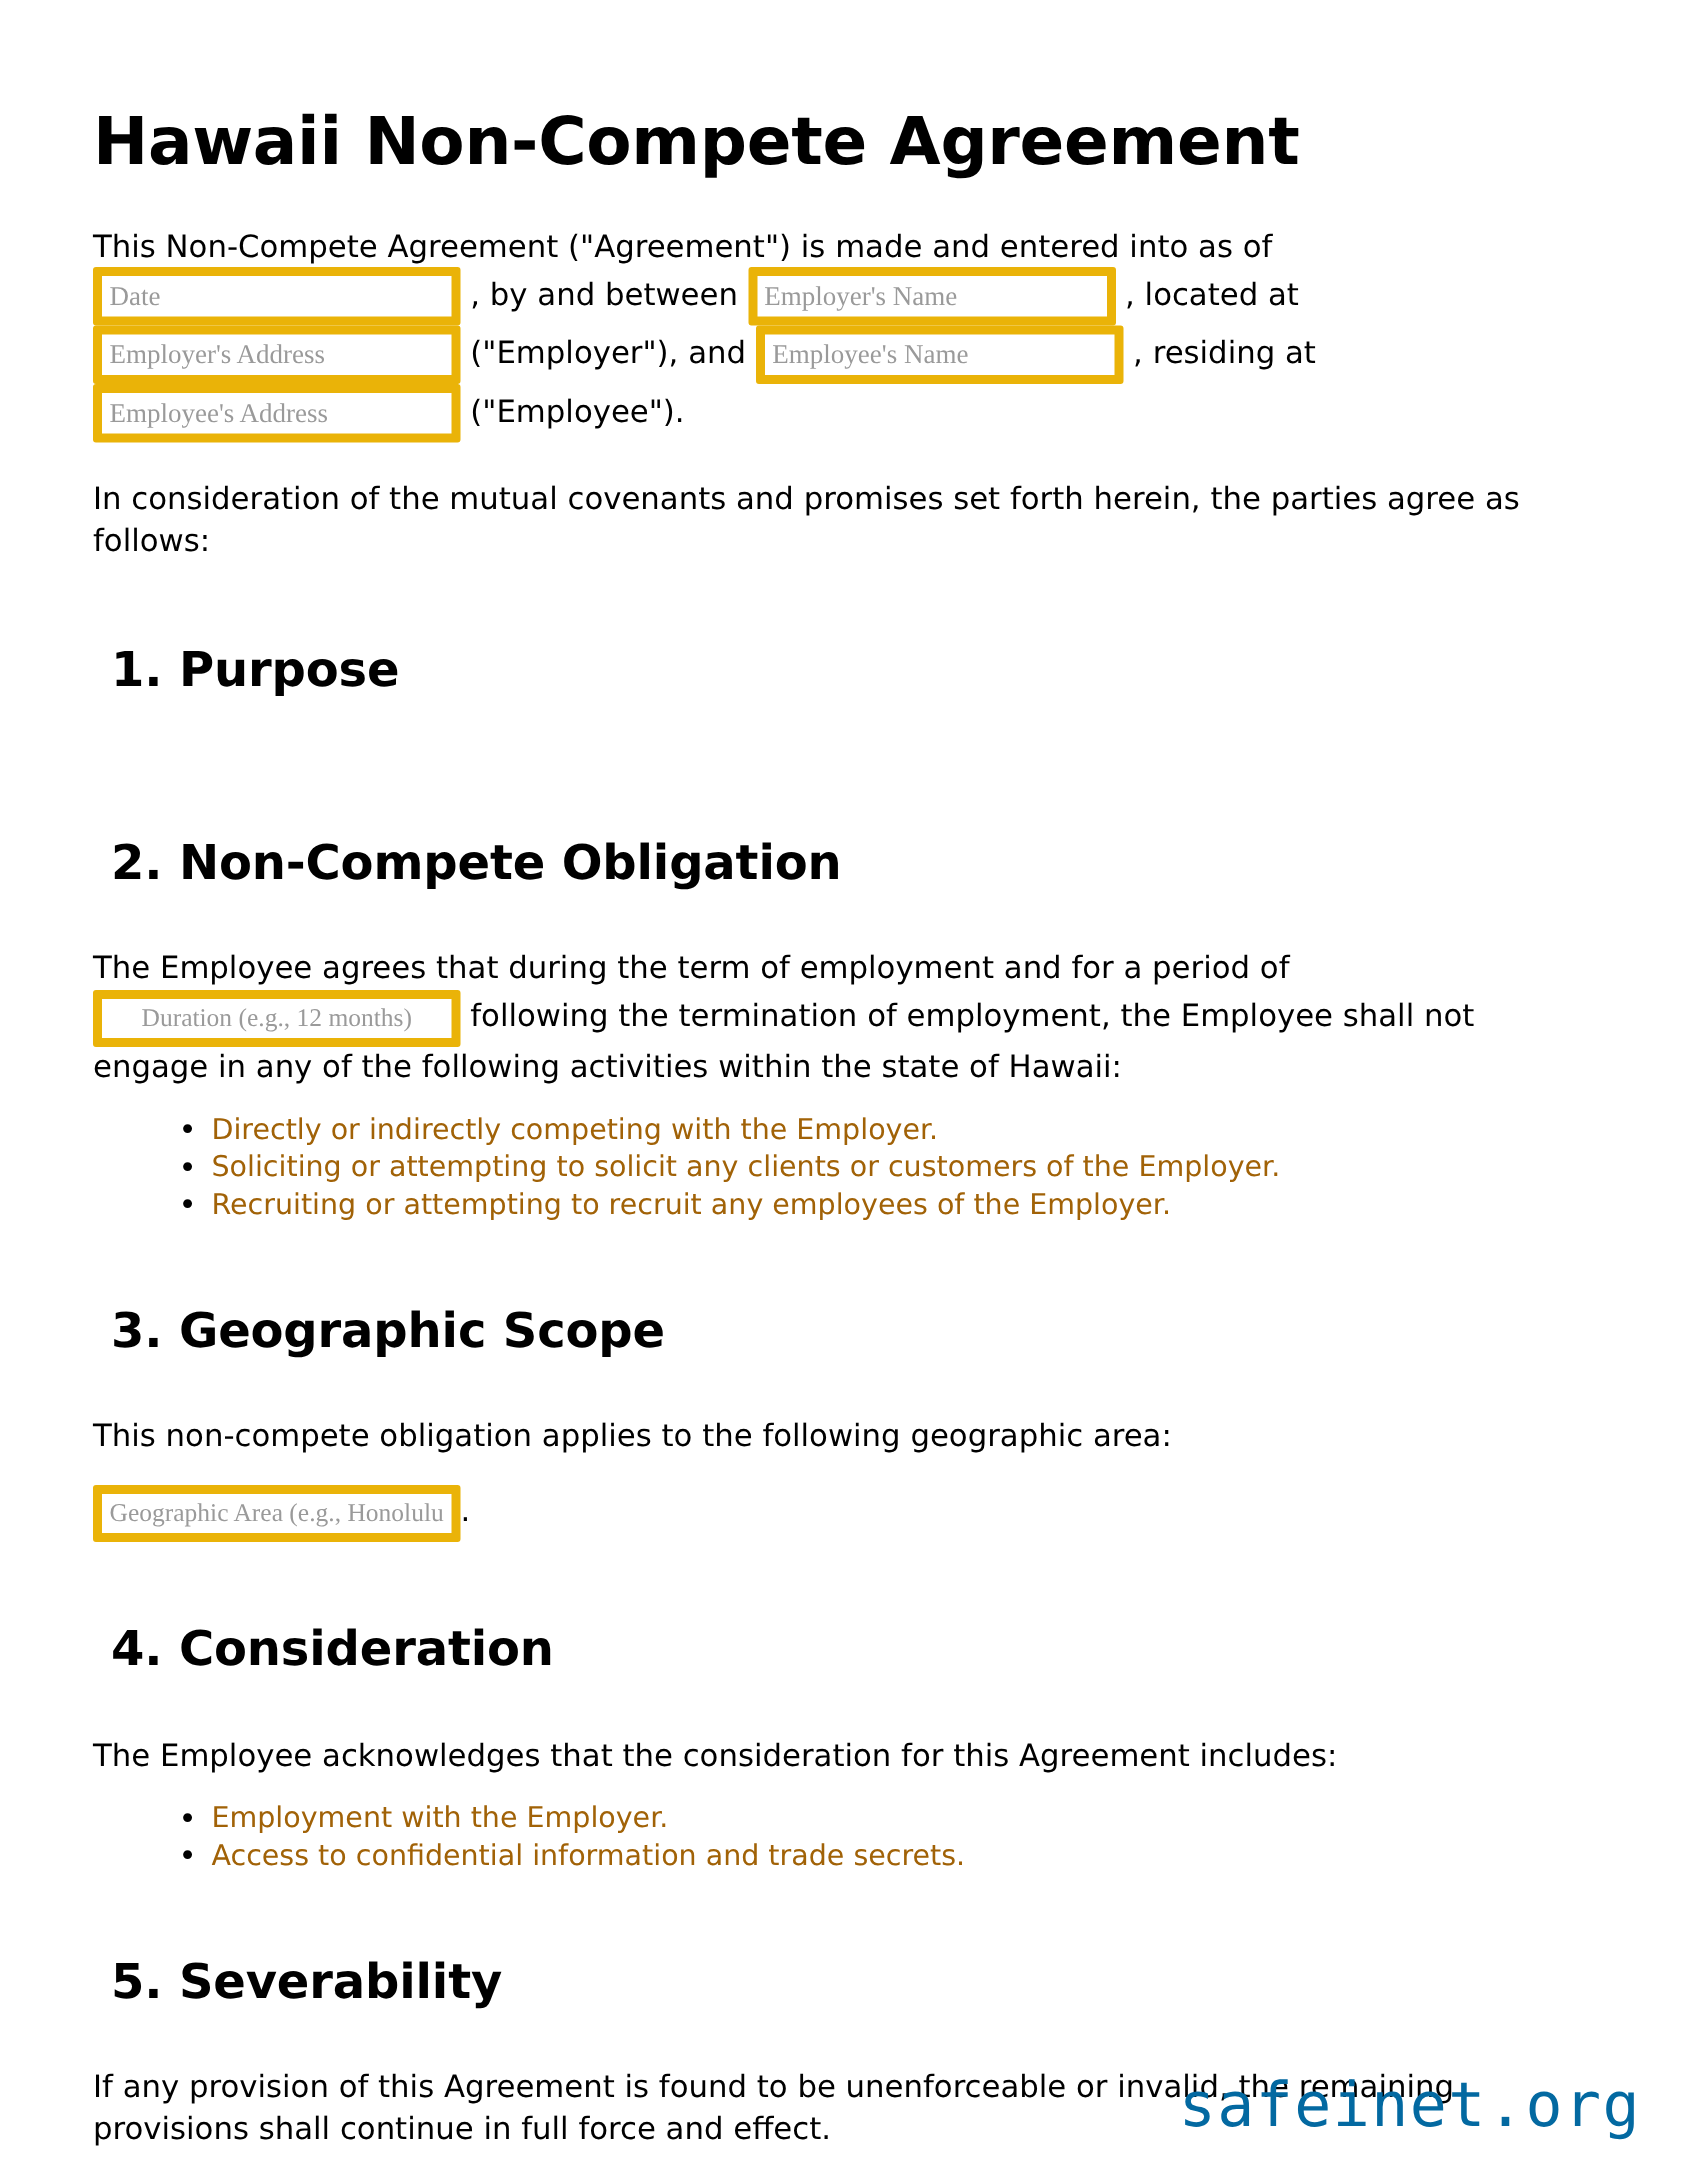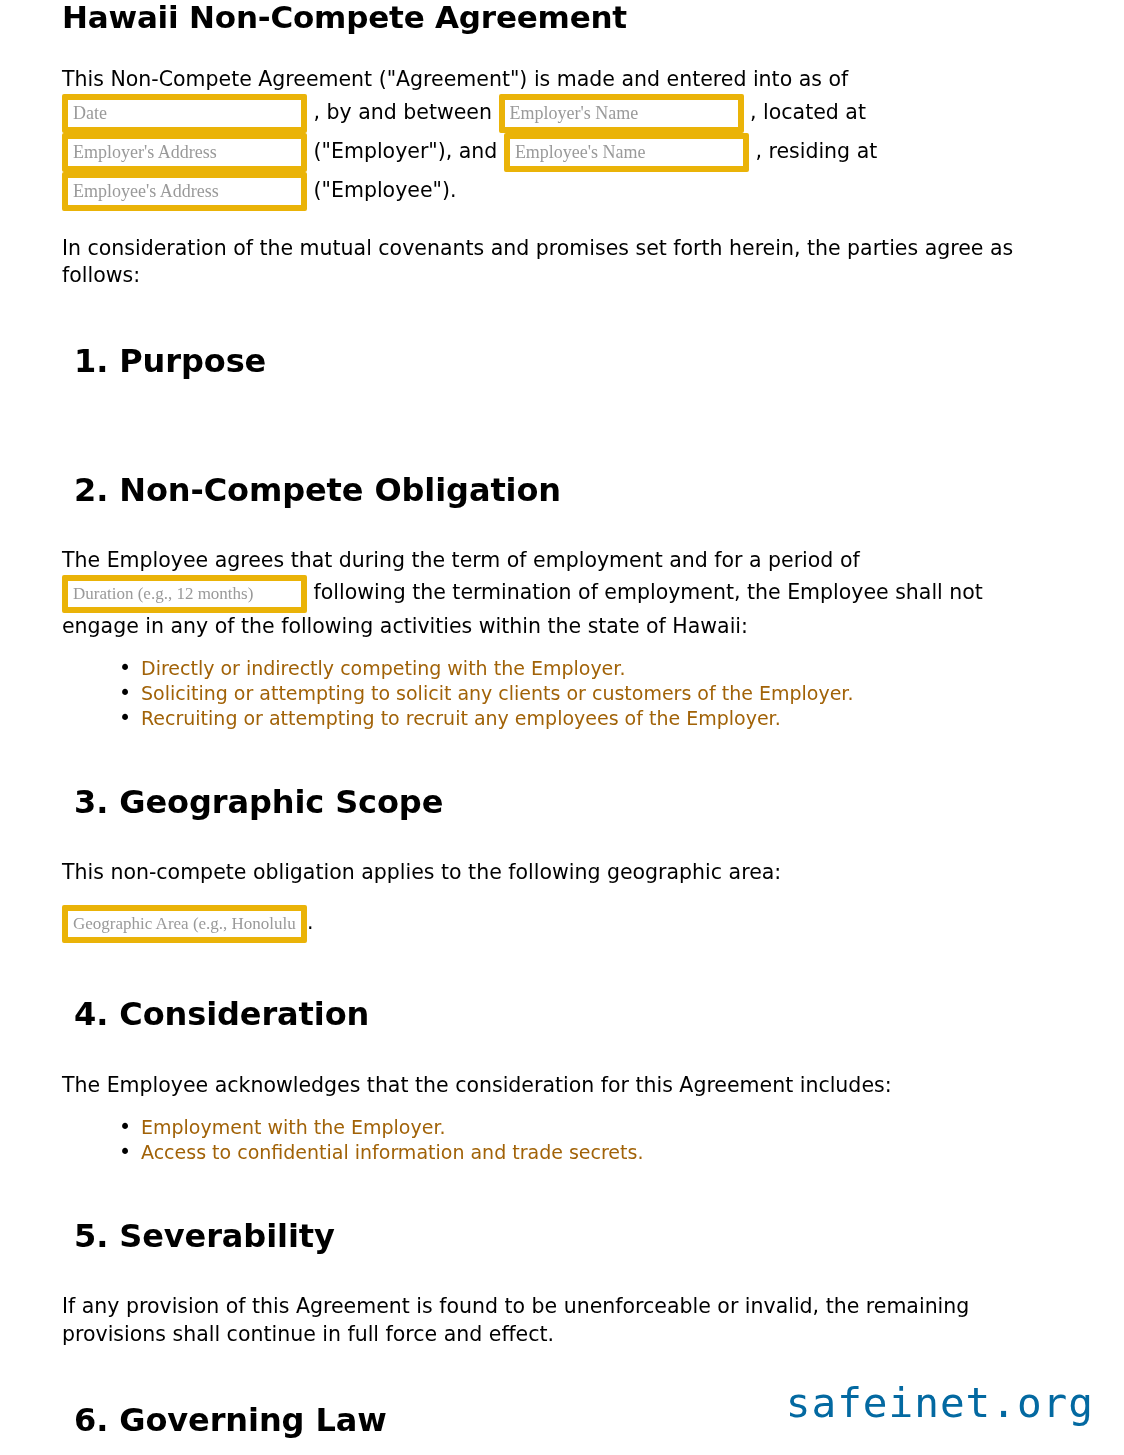--- a/index.html
+++ b/index.html
@@ -22,24 +22,25 @@
     overflow: hidden;
   }
   .content {
     position: absolute;
     left: 62px;
     top: 0;
     width: 986px;
   }
 
   h1.doc-title {
-    font-size: 31px;
+    font-size: 44px;
     font-weight: bold;
     line-height: 1.15;
     margin: 0;
+    padding-top: 70px;
     letter-spacing: -0.2px;
     color: #000;
   }
 
   h2.section-title {
     font-size: 32px;
     font-weight: bold;
     line-height: 1.2;
     margin: 12px;
     color: #000;
@@ -96,21 +97,21 @@
     box-sizing: border-box;
     vertical-align: baseline;
     margin: 0;
     outline: none;
   }
   .field::placeholder {
     color: #9a9a9a;
     opacity: 1;
   }
   .field-w245 { width: 245px; }
-  .field-duration { width: 245px; font-size: 17px; }
+  .field-duration { width: 245px; font-size: 17px; text-align: center; }
   .field-geo { width: 245px; font-size: 17px; }
 
   .inline-line {
     font-size: 20.5px;
     line-height: 1.36;
     white-space: nowrap;
   }
   .inline-line .txt { vertical-align: baseline; }
 
   .intro-block p { margin: 0; }

